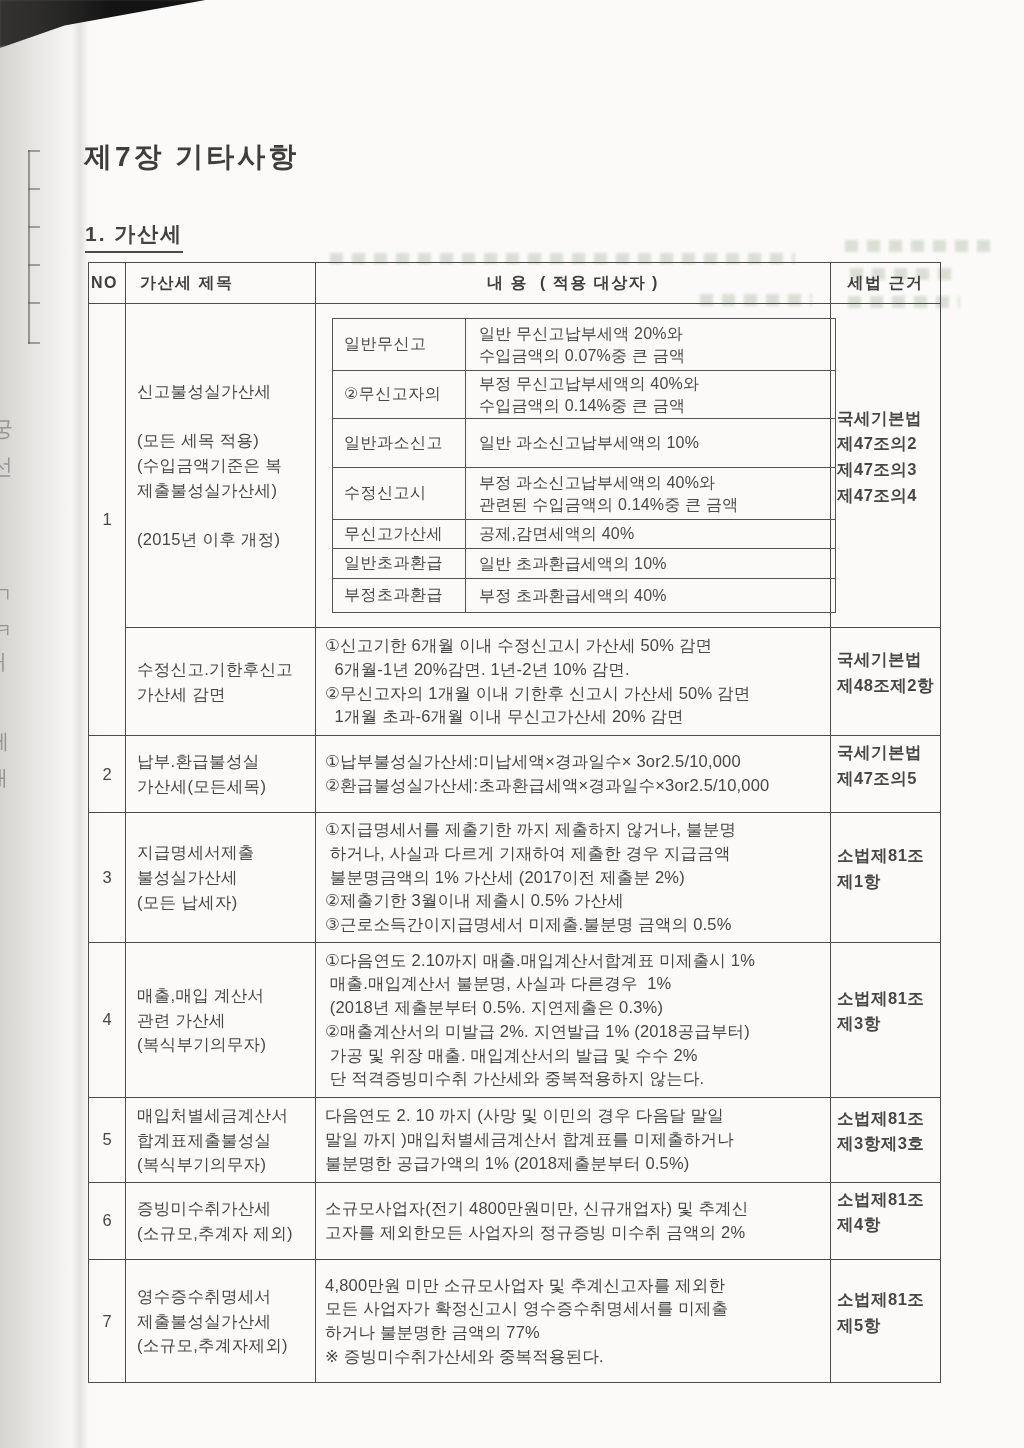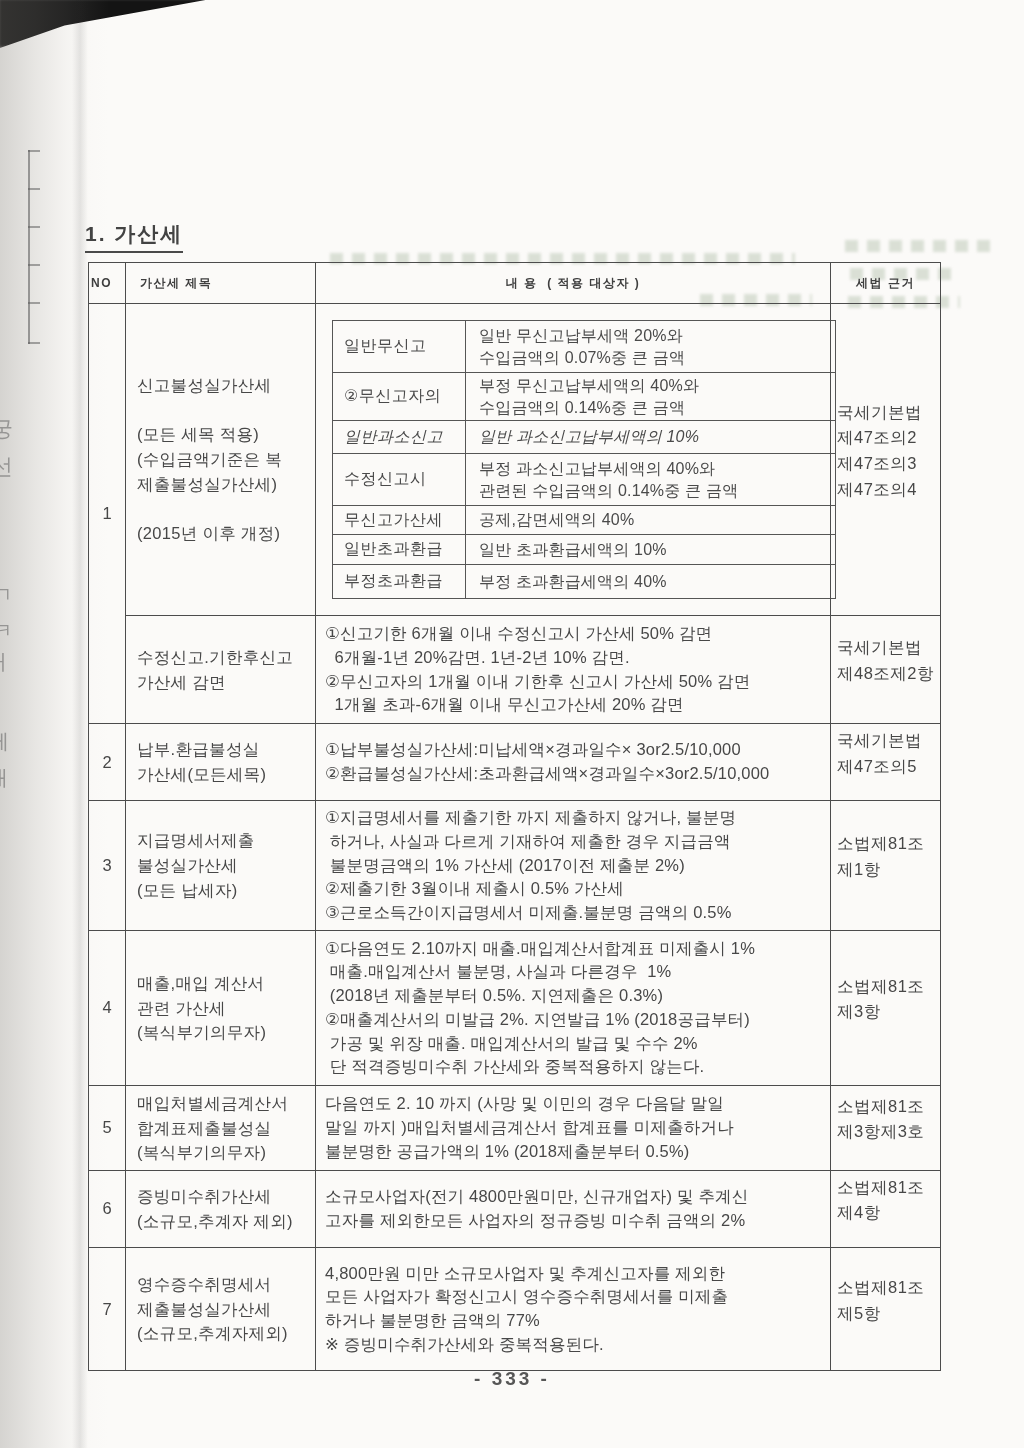--- a/index.html
+++ b/index.html
@@ -51,47 +51,47 @@
   .tbl-wrap{position:absolute;left:88px;top:262px;width:852px;}
   table.main{border-collapse:collapse;table-layout:fixed;width:852px;}
   table.main col.c-no{width:37px;}
   table.main col.c-title{width:190px;}
   table.main col.c-content{width:515px;}
   table.main col.c-law{width:110px;}
   table.main td,table.main th{
     border:1.6px solid #4c4c4c;vertical-align:middle;
     font-size:16.5px;color:#474747;
   }
-  table.main th{height:38px;font-weight:600;font-size:12px;letter-spacing:1.5px;color:#3f3f3f;}
+  table.main th{height:38px;font-weight:600;font-size:16px;letter-spacing:1.5px;color:#3f3f3f;}
   th.h-no{text-align:left;padding-left:2px;letter-spacing:0;}
   th.h-title{text-align:left;padding-left:14px;}
   th.h-content{text-align:center;}
   th.h-law{text-align:center;letter-spacing:2px;}
   td.no-cell{text-align:center;font-size:17px;}
   td.title-cell{padding:4px 4px 4px 11px;line-height:1.5;letter-spacing:0.3px;}
   td.content-cell{padding:5px 6px 5px 9px;line-height:1.44;letter-spacing:0.2px;}
-  td.law-cell{padding:4px 2px 21px 6px;line-height:1.55;letter-spacing:0.5px;}
+  td.law-cell{padding:4px 2px 21px 6px;line-height:1.55;letter-spacing:0.5px;font-weight:bold;}
   td.subtbl-cell{padding:0;}
   .ws{white-space:pre-line;}
   
   tr.r1a{height:312px;}
   tr.r1b{height:108px;}
   tr.r2{height:75px;}
   tr.r3{height:115px;}
   tr.r4{height:155px;}
   tr.r5{height:85px;}
   tr.r6{height:72px;}
   tr.r7{height:123px;}
   
   table.inner{border-collapse:collapse;table-layout:fixed;width:504px;margin:14px 4px 14px 16px;}
   table.inner col.ic-label{width:133px;}
   table.inner td{border:1.4px solid #555;font-size:16px;color:#4a4a4a;vertical-align:middle;}
   td.sub-label{padding:2px 2px 2px 11px;letter-spacing:0.5px;}
   td.sub-text{padding:2px 2px 2px 13px;line-height:1.33;letter-spacing:0.2px;}
-  tr.h52{height:52px;} tr.h48{height:48px;} tr.h33{height:33px;font-style:italic;}
+  tr.h52{height:52px;} tr.h48{height:48px;} tr.h33{height:49px;}
   tr.h29{height:29px;} tr.h30{height:30px;} tr.h34{height:34px;}
   
   .page-number{
     position:absolute;left:0;top:1368px;width:1024px;text-align:center;
     font-size:19px;font-weight:bold;color:#565656;letter-spacing:3px;
   }
 </style>
 </head>
 <body>
 
@@ -116,20 +116,21 @@
   <div class="margin-glyph" style="top:648px;">ㅓ</div>
   <div class="margin-glyph" style="top:728px;">ㅔ</div>
   <div class="margin-glyph" style="top:764px;">ㅐ</div>
 
   <div class="bleed" style="left:330px;top:253px;width:465px;height:11px;"></div>
   <div class="bleed" style="left:845px;top:240px;width:150px;height:12px;"></div>
   <div class="bleed" style="left:850px;top:268px;width:105px;height:12px;"></div>
   <div class="bleed" style="left:848px;top:296px;width:112px;height:12px;"></div>
   <div class="bleed" style="left:700px;top:294px;width:112px;height:12px;"></div>
 
+  <div class="chapter-title">제7장 기타사항</div>
   <div class="section-title">1. 가산세</div>
 
   <div class="tbl-wrap">
     <table class="main">
       <colgroup>
         <col class="c-no">
           <col class="c-title">
           <col class="c-content">
           <col class="c-law">
       </colgroup>
@@ -338,15 +339,14 @@
         </td>
         <td class="law-cell">
           <div class="ws">소법제81조
 제5항</div>
         </td>
       </tr>
     </tbody>
       </table>
   </div>
 
-  <div class="page-number">- 333 -</div>
 
 </div>
 
 </body></html>

